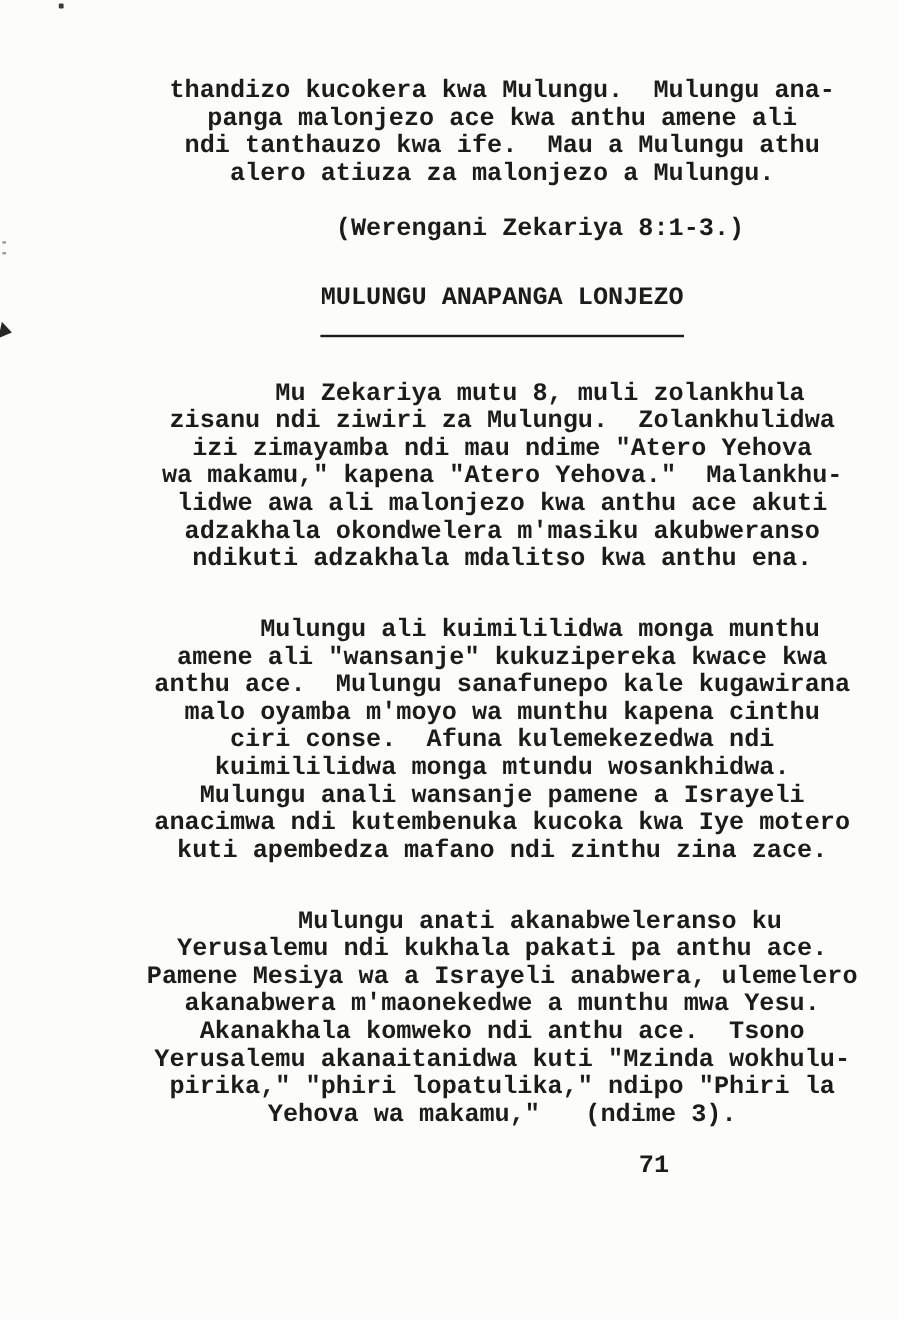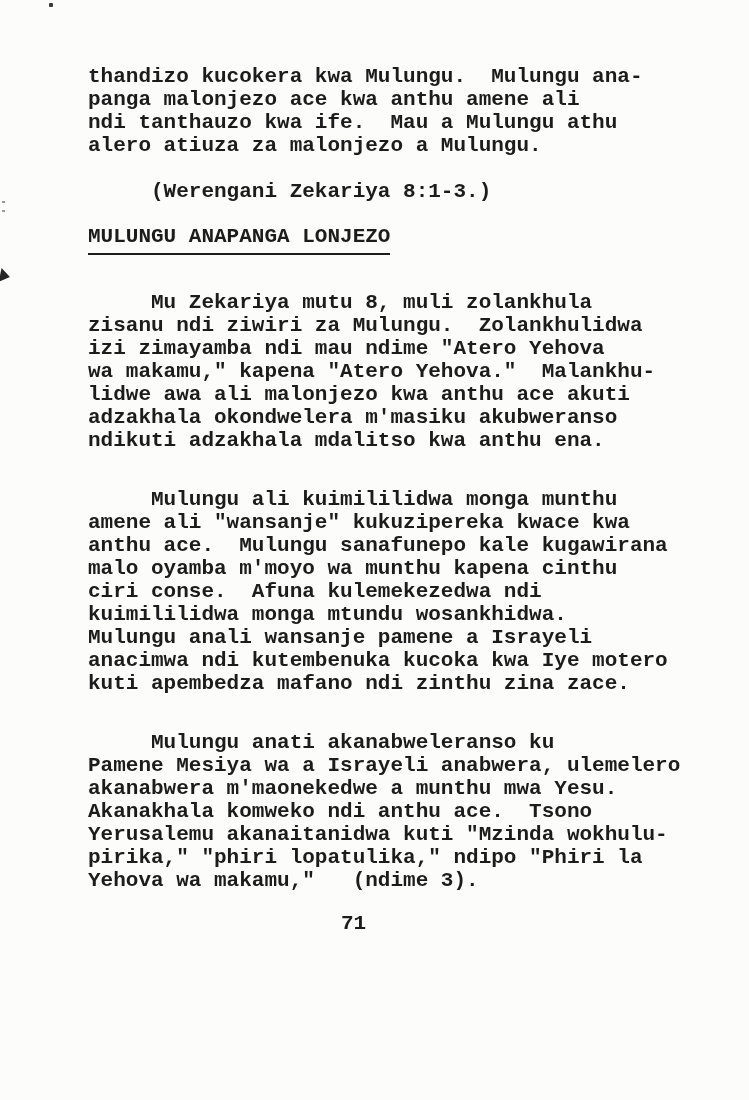--- a/index.html
+++ b/index.html
@@ -20,38 +20,40 @@
   }
   .page-body {
     position: absolute;
     top: 65px;
     left: 88px;
     right: 0;
     color: var(--ink);
     font-size: 21px;
     font-weight: 700;
     letter-spacing: 0;
+    text-align: center;
   }
   .line {
     white-space: pre;
     line-height: 23px;
     height: 23px;
   }
   .scripture {
     margin-top: 23px;
   }
   .heading-wrap {
     margin-top: 22px;
     line-height: 23px;
   }
   .heading {
     display: inline-block;
     border-bottom: 2px solid var(--ink);
-    padding-bottom: 5px;
+    padding-bottom: 19px;
     white-space: pre;
+    margin-top: 12px;
   }
   .para {
     margin-top: 36px;
   }
   .footer {
     margin-top: 20px;
     margin-left: 253px;
     line-height: 23px;
     white-space: pre;
   }
@@ -135,20 +137,21 @@
       <div class="line">malo oyamba m'moyo wa munthu kapena cinthu</div>
       <div class="line">ciri conse.  Afuna kulemekezedwa ndi</div>
       <div class="line">kuimililidwa monga mtundu wosankhidwa.</div>
       <div class="line">Mulungu anali wansanje pamene a Israyeli</div>
       <div class="line">anacimwa ndi kutembenuka kucoka kwa Iye motero</div>
       <div class="line">kuti apembedza mafano ndi zinthu zina zace.</div>
     </section>
 
   <section class="para">
       <div class="line">     Mulungu anati akanabweleranso ku</div>
+      <div class="line">Yerusalemu ndi kukhala pakati pa anthu ace.</div>
       <div class="line">Pamene Mesiya wa a Israyeli anabwera, ulemelero</div>
       <div class="line">akanabwera m'maonekedwe a munthu mwa Yesu.</div>
       <div class="line">Akanakhala komweko ndi anthu ace.  Tsono</div>
       <div class="line">Yerusalemu akanaitanidwa kuti "Mzinda wokhulu-</div>
       <div class="line">pirika," "phiri lopatulika," ndipo "Phiri la</div>
       <div class="line">Yehova wa makamu,"   (ndime 3).</div>
     </section>
 
   <div class="footer">71</div>
 

